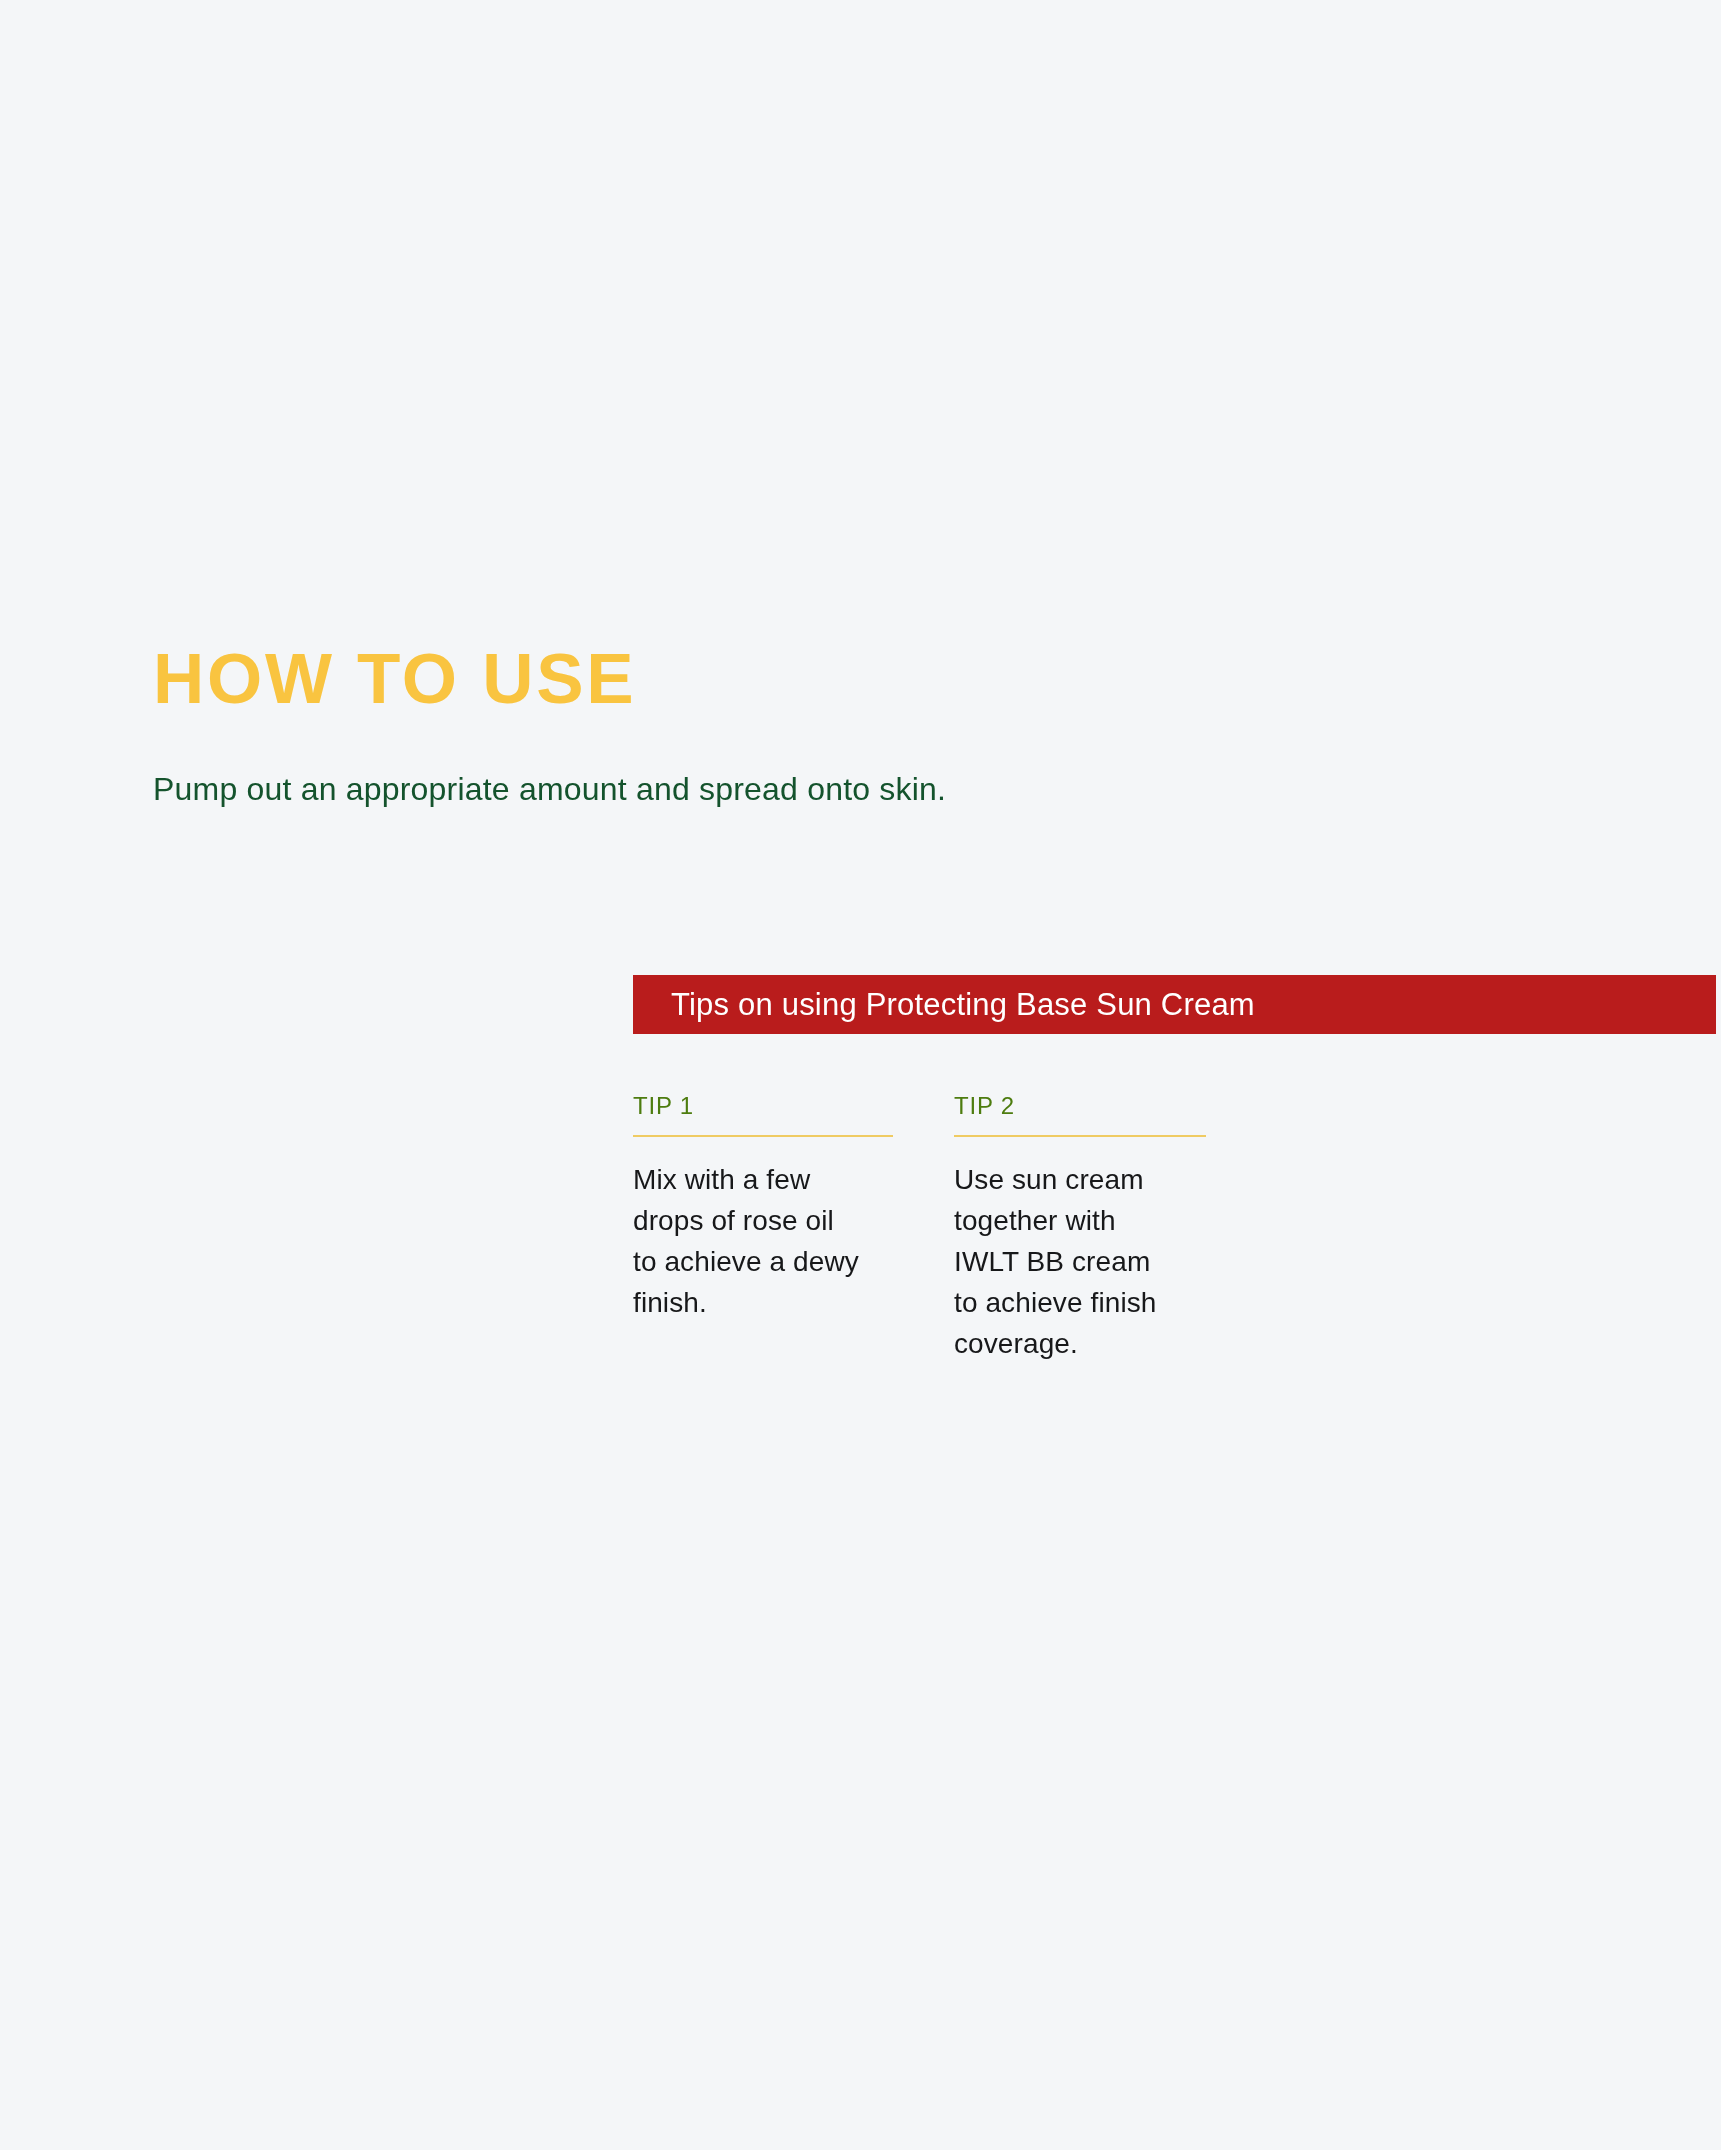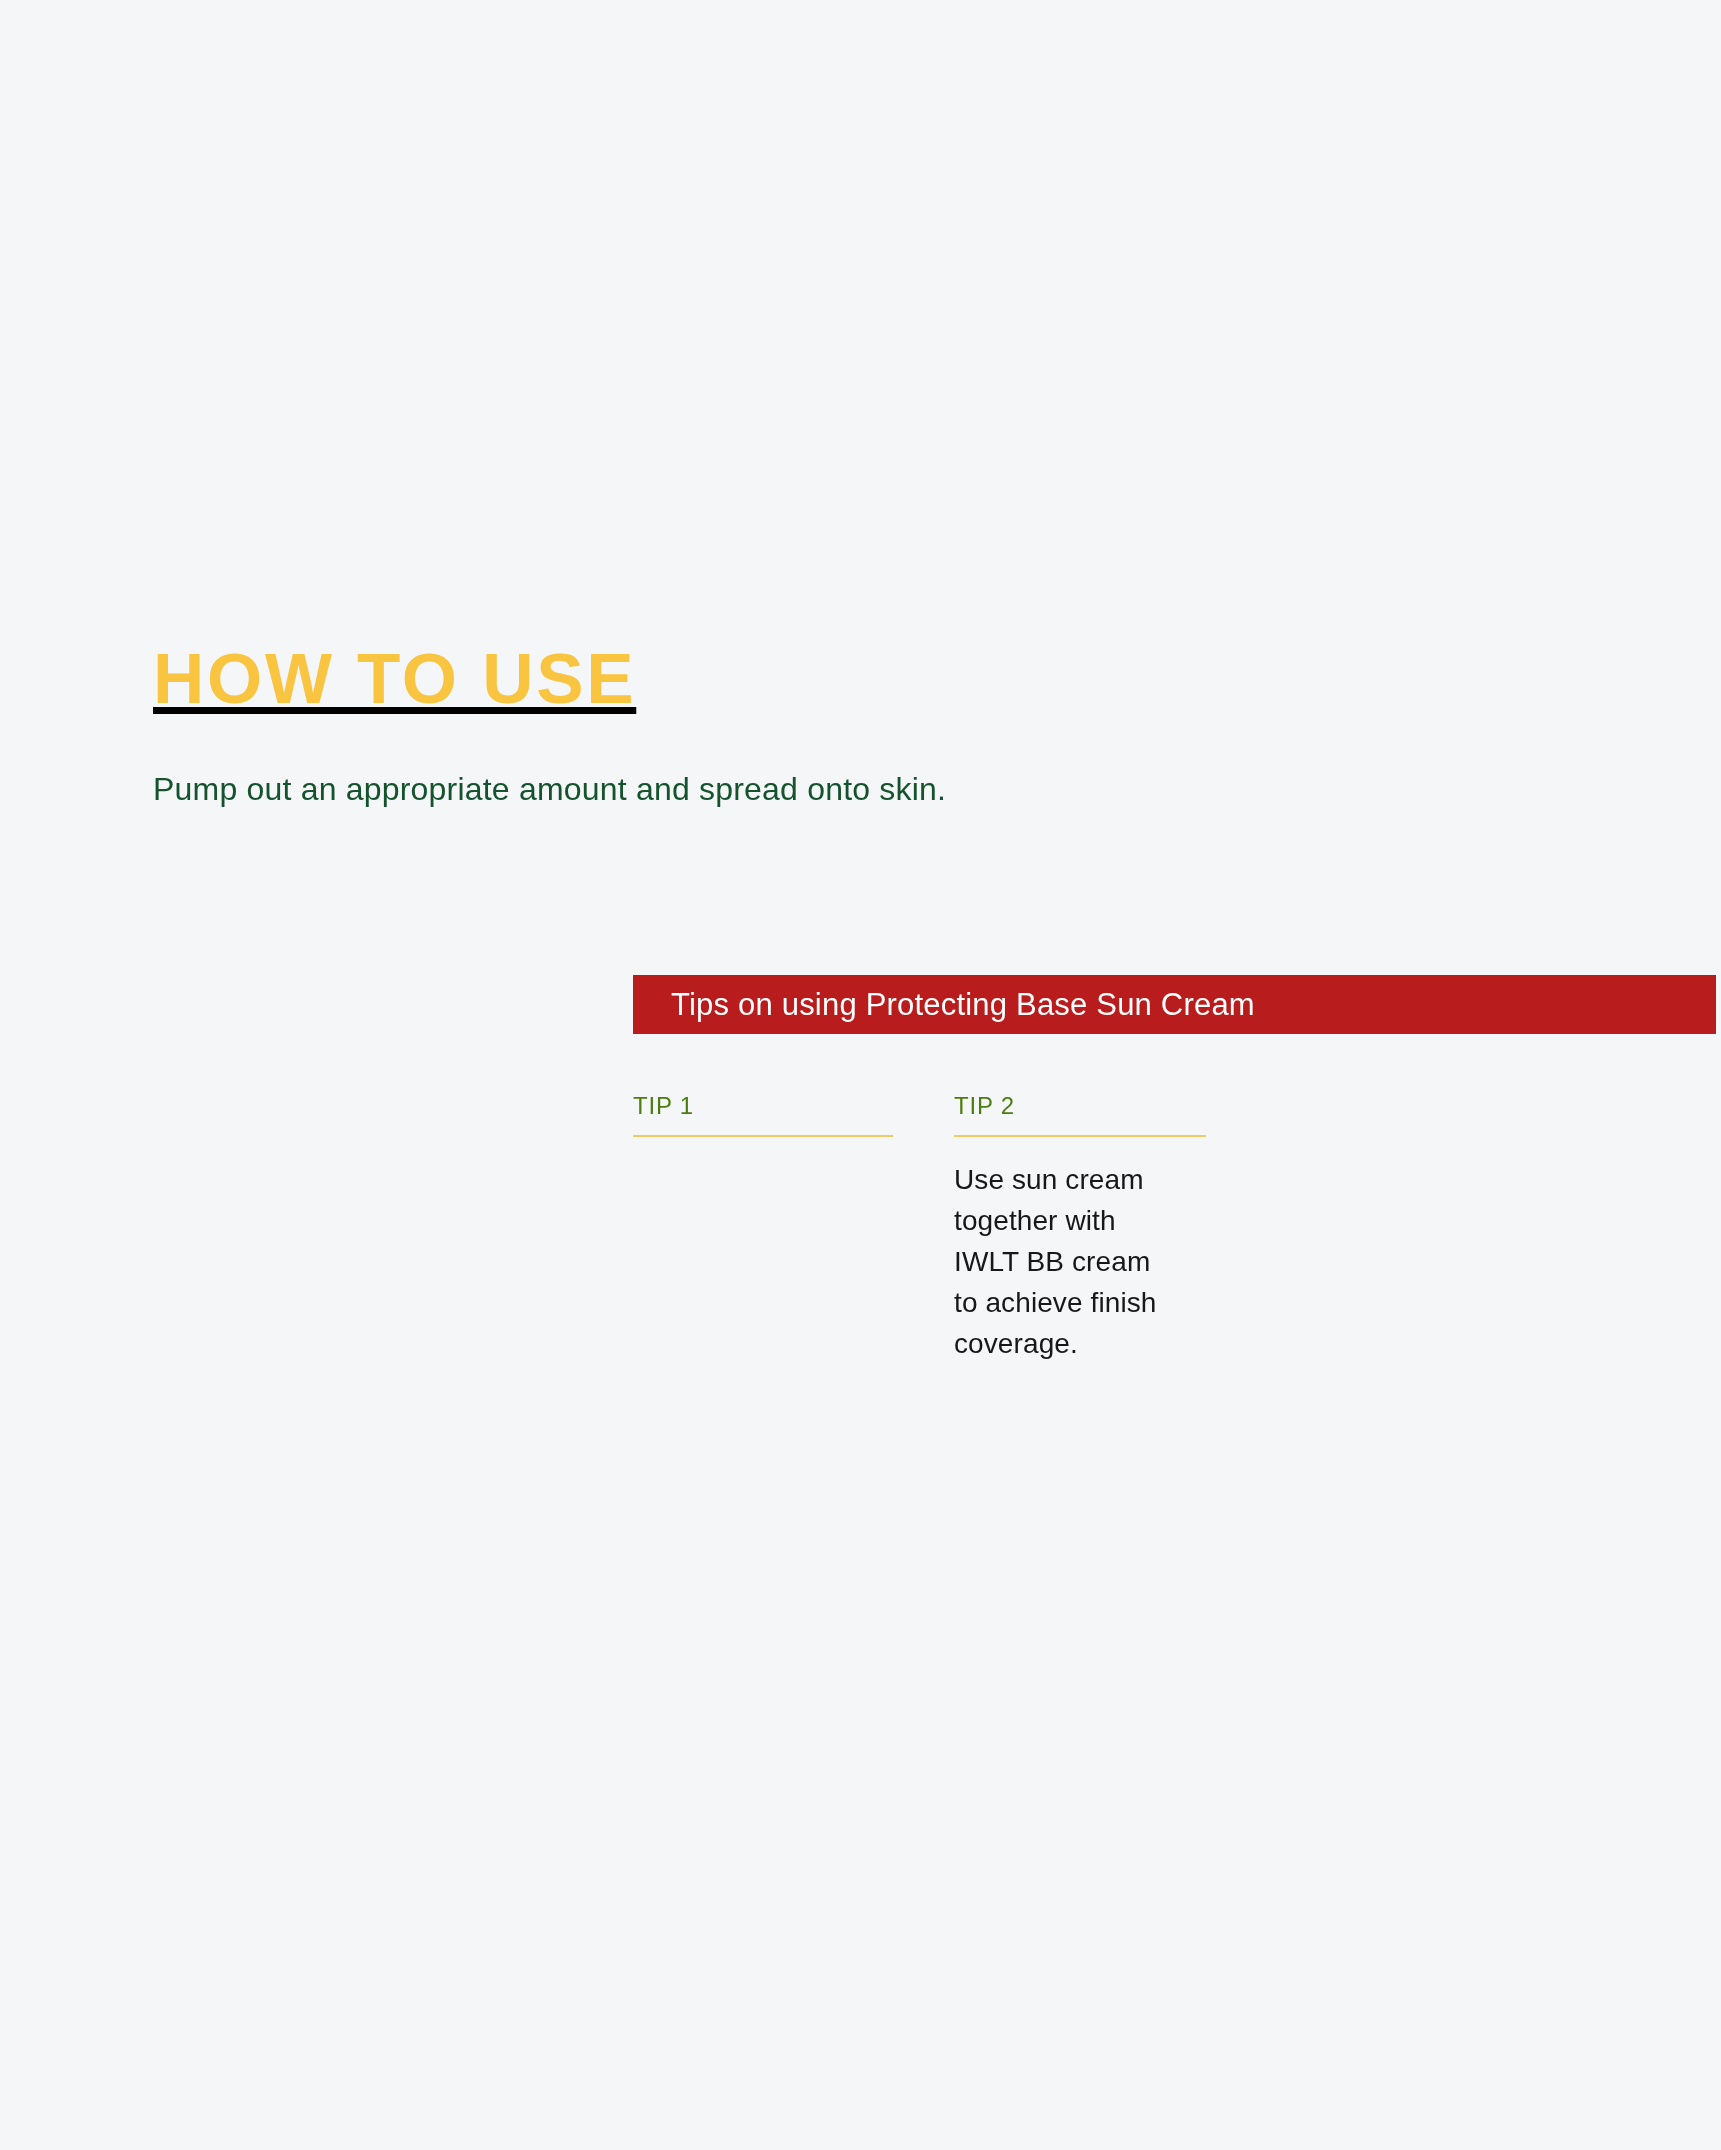--- a/index.html
+++ b/index.html
@@ -20,21 +20,20 @@
     position: absolute;
     inset: 0;
   }
 
   
   .heading-block {
     position: absolute;
     left: 153px;
     top: 641px;
     width: 1223px;
-    text-decoration: underline;
   }
 
   .page-title {
     margin: 0;
     font-size: 71px;
     line-height: 1.06;
     font-weight: 700;
     letter-spacing: 2.7px;
     color: #f9c440;
     white-space: nowrap;
@@ -145,20 +144,21 @@
 
     <div class="tips-banner">
       <span class="tips-banner-title">Tips on using Protecting Base Sun Cream</span>
     </div>
 
     <div class="tips-columns">
 
       <div class="tip-column one">
         <div class="tip-label">TIP 1</div>
         <div class="tip-rule"></div>
+        <div class="tip-body">Mix with a few drops of rose oil to achieve a dewy finish.</div>
       </div>
 
       <div class="tip-column two">
         <div class="tip-label">TIP 2</div>
         <div class="tip-rule"></div>
         <div class="tip-body">Use sun cream together with IWLT BB cream to achieve finish coverage.</div>
       </div>
 
     </div>
   </div>

